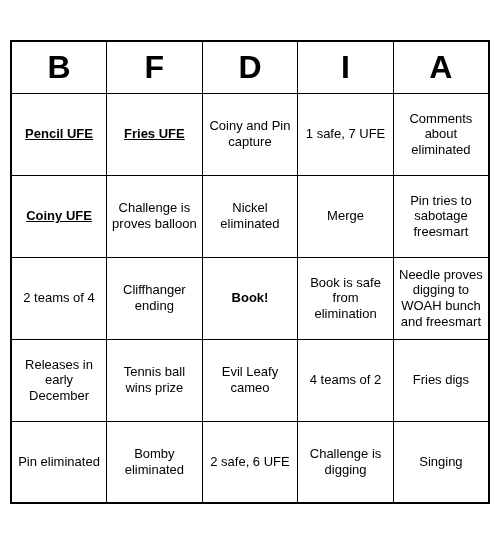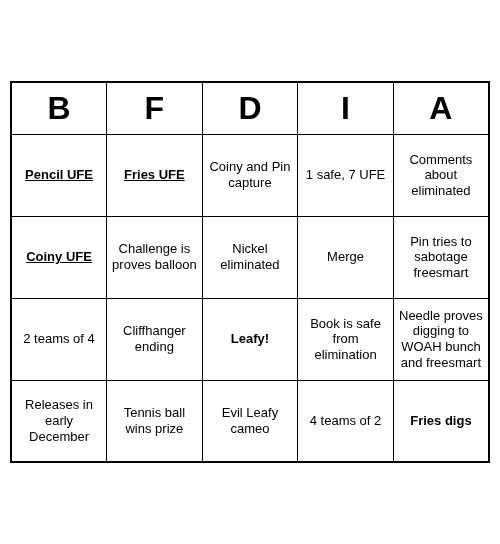--- a/index.html
+++ b/index.html
@@ -58,21 +58,21 @@
       font-weight: normal;
     }
 
     .free-cell {
       font-size: 20px;
       font-weight: bold;
     }
 
     .fries-digs {
       font-size: 26px;
-      font-weight: bold;
+      font-weight: normal;
     }
   </style>
 </head>
 <body>
 
 <table class="bingo-card">
   <thead>
     <tr>
     <th>B</th>
         <th>F</th>
@@ -92,25 +92,32 @@
       <tr>
         <td class="large-text">Coiny UFE</td>
         <td class="normal">Challenge is proves balloon</td>
         <td class="normal">Nickel eliminated</td>
         <td class="medium-text">Merge</td>
         <td class="normal">Pin tries to sabotage freesmart</td>
       </tr>
       <tr>
         <td class="medium-text">2 teams of 4</td>
         <td class="normal">Cliffhanger ending</td>
-        <td class="free-cell">Leafy!</td>
+        <td class="free-cell">Book!</td>
         <td class="normal">Book is safe from elimination</td>
         <td class="normal">Needle proves digging to WOAH bunch and freesmart</td>
       </tr>
       <tr>
         <td class="normal">Releases in early December</td>
         <td class="normal">Tennis ball wins prize</td>
         <td class="normal">Evil Leafy cameo</td>
         <td class="medium-text">4 teams of 2</td>
         <td class="fries-digs">Fries digs</td>
       </tr>
+      <tr>
+        <td class="normal">Pin eliminated</td>
+        <td class="normal">Bomby eliminated</td>
+        <td class="medium-text">2 safe, 6 UFE</td>
+        <td class="normal">Challenge is digging</td>
+        <td class="medium-text">Singing</td>
+      </tr>
     </tbody>
 </table>
 
 </body></html>

